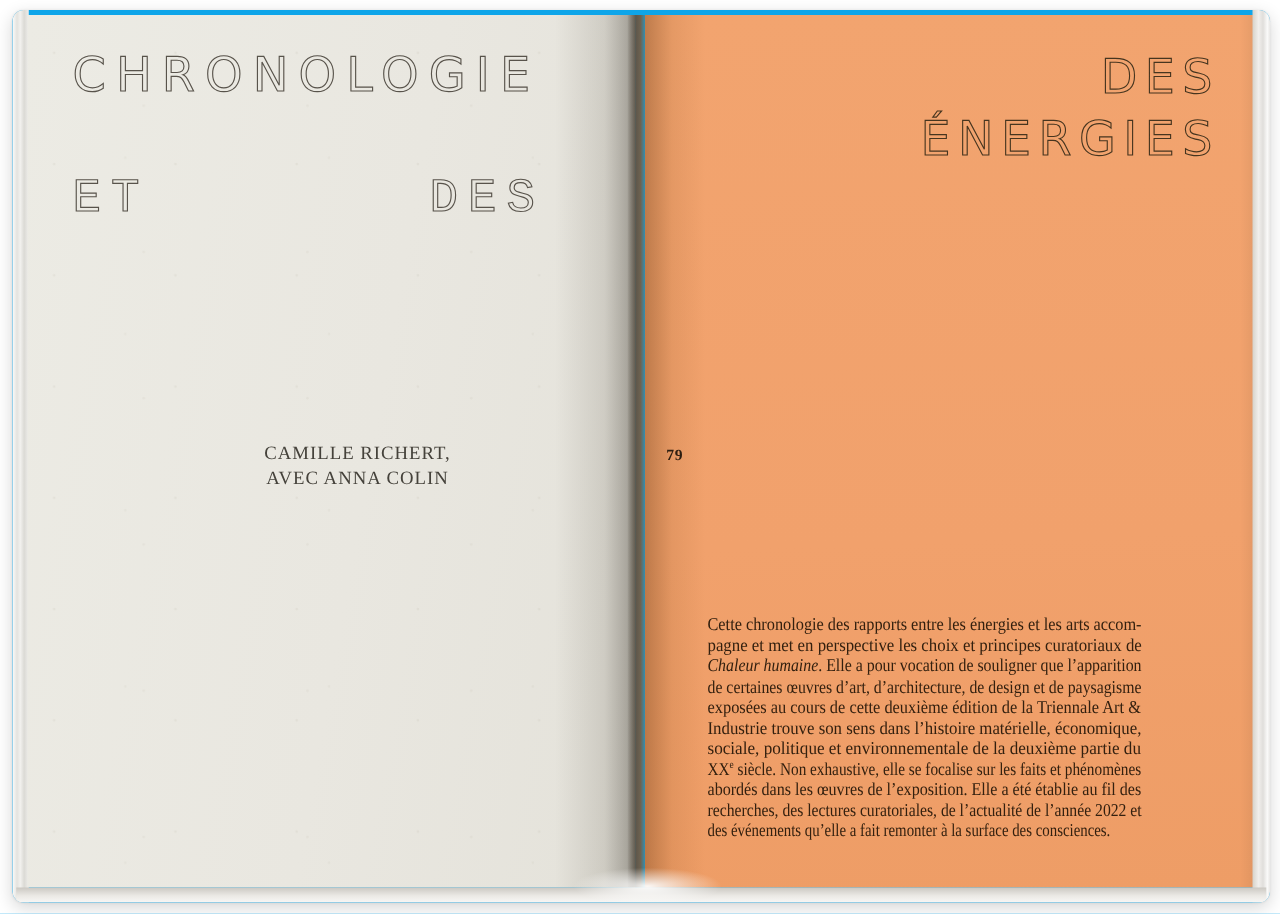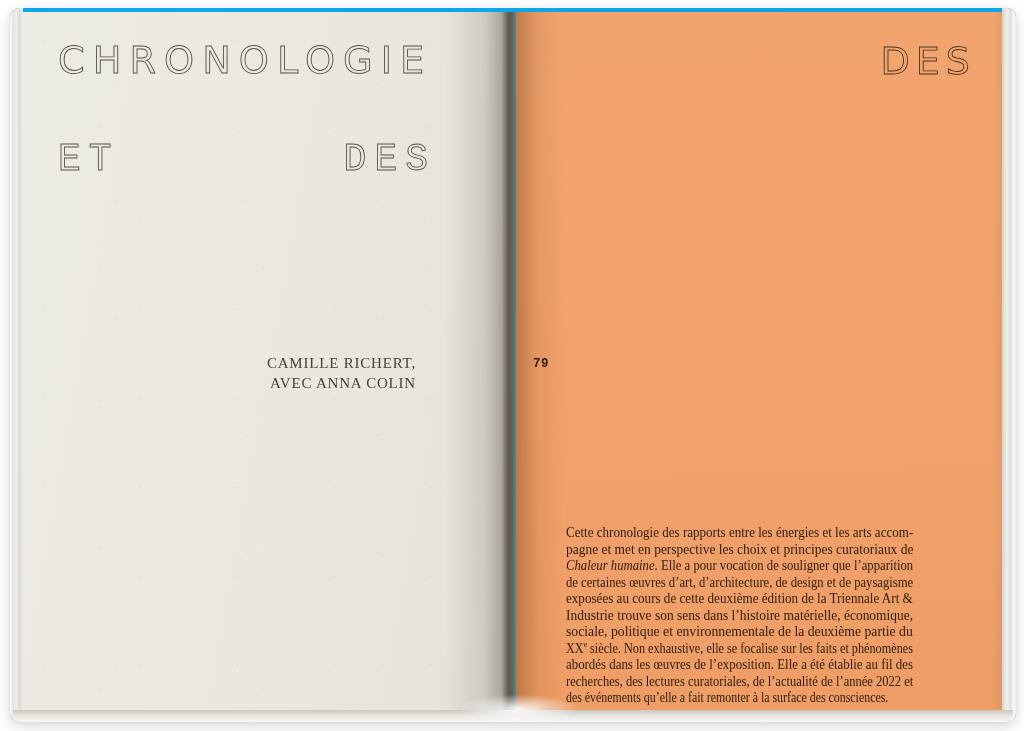--- a/index.html
+++ b/index.html
@@ -66,31 +66,31 @@
     font-size:38px;line-height:44px;font-weight:400;
   }
   .t-left{-webkit-text-stroke:0.9px #58534b;}
   .t-right{-webkit-text-stroke:0.9px #46351f;}
   .title-chronologie{position:absolute;left:48px;top:30px;white-space:nowrap;letter-spacing:8px;transform-origin:0 50%;}
   .title-row2{position:absolute;left:48px;top:130px;width:378px;display:flex;justify-content:space-between;letter-spacing:8px;font-family:Liberation Mono, monospace;}
   .title-right{position:absolute;right:46px;top:28px;text-align:right;letter-spacing:6px;line-height:50px;}
   .title-right div{margin-right:-6px;}
   
   .credits{
-    position:absolute;left:146px;top:346px;width:260px;text-align:right;
+    position:absolute;left:146px;top:346px;width:260px;text-align:center;
     color:#45423b;font-size:15px;line-height:19.5px;letter-spacing:0.8px;
   }
   
   .folio{
     position:absolute;left:523px;top:349px;
-    font-size:12.5px;font-weight:bold;color:#2c1d10;letter-spacing:0.5px;font-family:Liberation Mono, monospace;
+    font-size:12.5px;font-weight:bold;color:#2c1d10;letter-spacing:0.5px;
   }
   
   .para{
-    position:absolute;left:556px;top:516px;width:347px;
+    position:absolute;left:556px;top:484px;width:347px;
     color:#33200f;font-size:14.5px;line-height:16.5px;
   }
   .pline{white-space:nowrap;transform-origin:0 50%;}
   .pline .it{font-style:italic;}
   .pline sup{font-size:0.62em;vertical-align:super;line-height:0;}
 </style>
 </head>
 <body>
 
 <div class="book">
@@ -119,20 +119,21 @@
     <span>DES</span>
   </div>
 
   <div class="credits">
     <div>CAMILLE RICHERT,</div>
     <div>AVEC ANNA COLIN</div>
   </div>
 
   <div class="outline t-right title-right">
     <div>DES</div>
+    <div>ÉNERGIES</div>
   </div>
 
   <div class="folio">79</div>
 
   <div class="para">
     <div class="pline fit-line" style="transform: scaleX(0.898964);">Cette chronologie des rapports entre les énergies et les arts accom-</div>
     <div class="pline fit-line" style="transform: scaleX(0.927807);">pagne et met en perspective les choix et principes curatoriaux de</div>
     <div class="pline fit-line" style="transform: scaleX(0.876263);"><span class="it">Chaleur humaine</span><span>. Elle a pour vocation de souligner que l’apparition</span></div>
     <div class="pline fit-line" style="transform: scaleX(0.871859);">de certaines œuvres d’art, d’architecture, de design et de paysagisme</div>
     <div class="pline fit-line" style="transform: scaleX(0.903646);">exposées au cours de cette deuxième édition de la Triennale Art &amp;</div>

